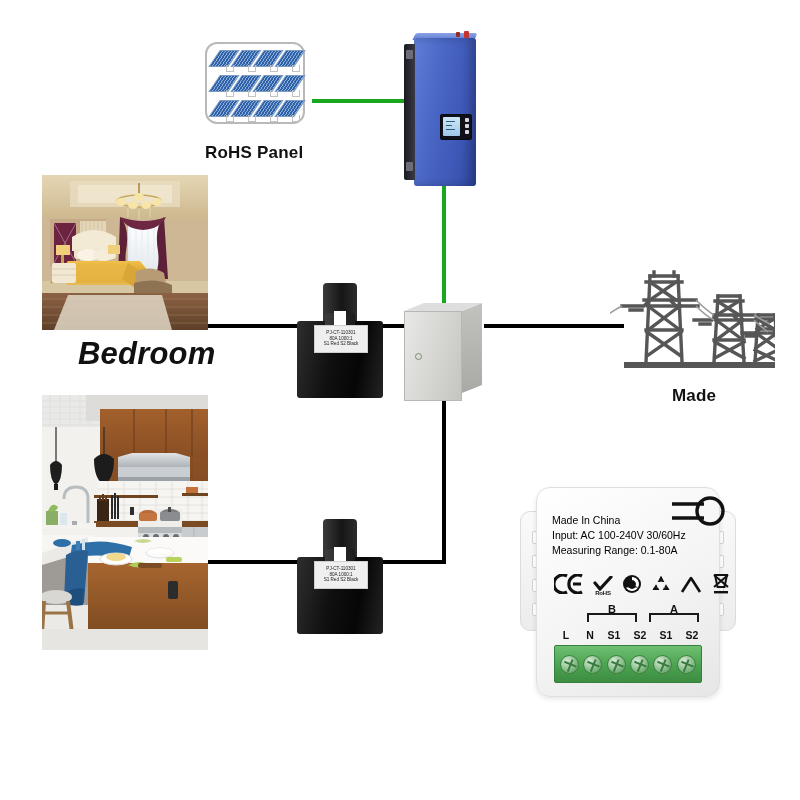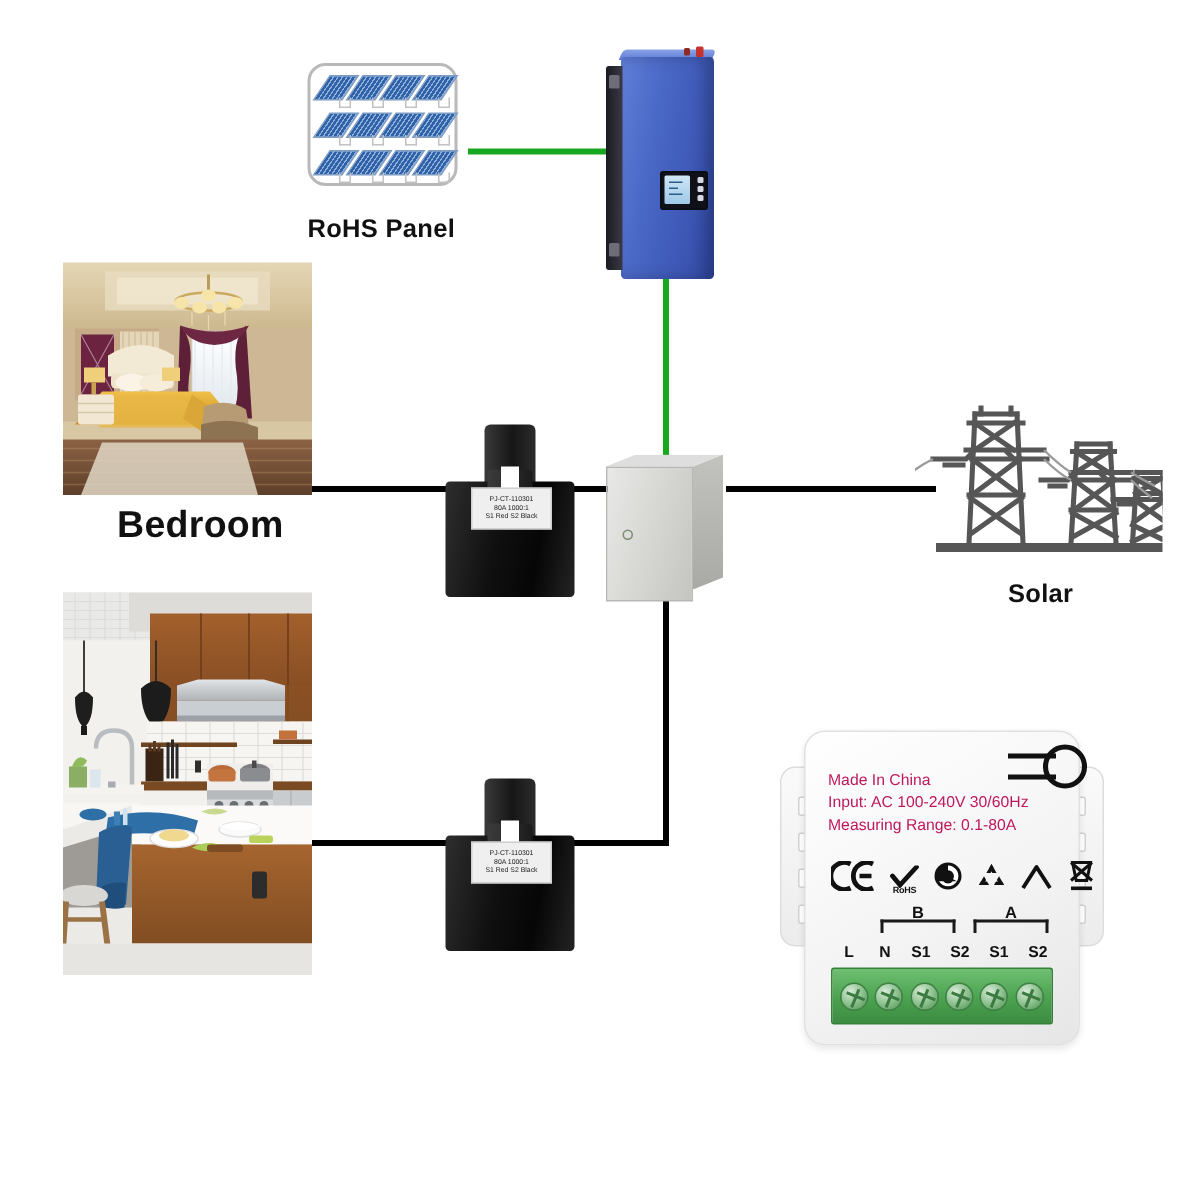--- a/index.html
+++ b/index.html
@@ -85,21 +85,21 @@
   .mt-shell{position:absolute;left:28px;top:0;width:184px;height:210px;
       background:linear-gradient(150deg,#ffffff,#f4f4f4 55%,#e6e6e6);
       border:1px solid #e0e0e0;border-radius:14px;box-sizing:border-box;
       box-shadow:0 2px 5px rgba(0,0,0,.10);}
   .mt-wing{position:absolute;top:24px;width:26px;height:120px;
       background:linear-gradient(#fafafa,#ececec);border:1px solid #dcdcdc;box-sizing:border-box;}
   .mt-wing.l{left:12px;border-radius:10px 0 0 10px;}
   .mt-wing.r{right:12px;border-radius:0 10px 10px 0;}
   .mt-tab{position:absolute;width:12px;height:13px;background:#fff;
       border:1px solid #d2d2d2;box-sizing:border-box;border-radius:2px;}
-  .mt-text{position:absolute;left:44px;top:26px;color:#be185d;line-height:1.45;}
+  .mt-text{position:absolute;left:44px;top:26px;color:#000000;line-height:1.45;}
   .mt-text div{font-size:10.5px;white-space:nowrap;}
   .mt-certs{position:absolute;left:46px;top:86px;display:flex;align-items:center;gap:9px;}
   .keyhole{position:absolute;right:22px;top:8px;width:56px;height:32px;}
   .term-wrap{position:absolute;left:46px;top:126px;width:148px;}
   .term-braces{position:relative;height:16px;}
   .brace{position:absolute;height:9px;border:2px solid #1a1a1a;border-bottom:none;box-sizing:border-box;}
   .brace b{position:absolute;left:50%;top:-12px;transform:translateX(-50%);
       font-size:11px;font-weight:bold;color:#111;}
   .term-labels{position:relative;height:14px;}
   .term-labels span{position:absolute;font-size:10.5px;font-weight:bold;color:#111;
@@ -254,21 +254,21 @@
       <path d="M94 96 q16 -6 28 2 l4 22 h-34z" fill="#b79b74"></path>
       <path d="M92 108 q20 -6 38 2 v12 h-38z" fill="#8d7351"></path>
 
       <rect y="118" width="166" height="37" fill="url(#bdFloor)"></rect>
       <g opacity=".35" stroke="#c19a6b" stroke-width="1">
         <path d="M0 124h166M0 132h166M0 140h166M0 148h166"></path>
       </g>
       <path d="M26 120 h94 l10 35 h-118z" fill="#e0d7c4" opacity=".85"></path>
     </svg>
   </div>
-  <div class="caption" style="left:78px;top:336px;font-size:25px;">Bedroom</div>
+  <div class="caption" style="left:78px;top:336px;font-size:31px;font-style:italic;">Bedroom</div>
 
   <div class="photo" id="kitchen-photo">
     <svg width="166" height="255" viewBox="0 0 166 255">
       <defs>
         <linearGradient id="kWood" x1="0" y1="0" x2="0" y2="1">
           <stop offset="0" stop-color="#a2602c"></stop>
             <stop offset="1" stop-color="#7d4620"></stop>
         </linearGradient>
         <linearGradient id="kHood" x1="0" y1="0" x2="0" y2="1">
           <stop offset="0" stop-color="#e2e4e6"></stop>
@@ -453,21 +453,21 @@
         <path d="M12 44 Q 4 48 -4 54"></path>
         <path d="M86 38 Q 96 48 104 53"></path>
         <path d="M86 44 Q 96 54 104 58"></path>
         <path d="M144 53 Q 152 58 160 62"></path>
         <path d="M144 58 Q 150 64 158 70"></path>
       </g>
 
       <rect x="14" y="100" width="152" height="6" fill="#565656"></rect>
     </svg>
   </div>
-  <div class="caption" style="left:672px;top:386px;font-size:17px;">Solar</div>
+  <div class="caption" style="left:672px;top:386px;font-size:17px;">Made</div>
 
   <div class="abs" id="meter">
 
     <div class="mt-wing l"></div>
     <div class="mt-wing r"></div>
     <div class="mt-tab" style="left:24px;top:44px;"></div>
     <div class="mt-tab" style="left:24px;top:68px;"></div>
     <div class="mt-tab" style="left:24px;top:92px;"></div>
     <div class="mt-tab" style="left:24px;top:116px;"></div>
     <div class="mt-tab" style="right:24px;top:44px;"></div>

